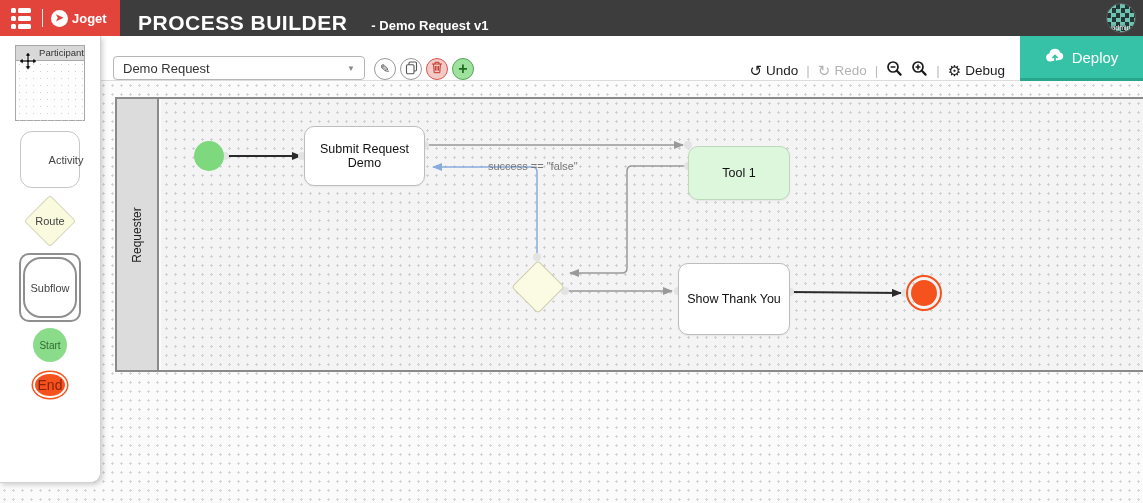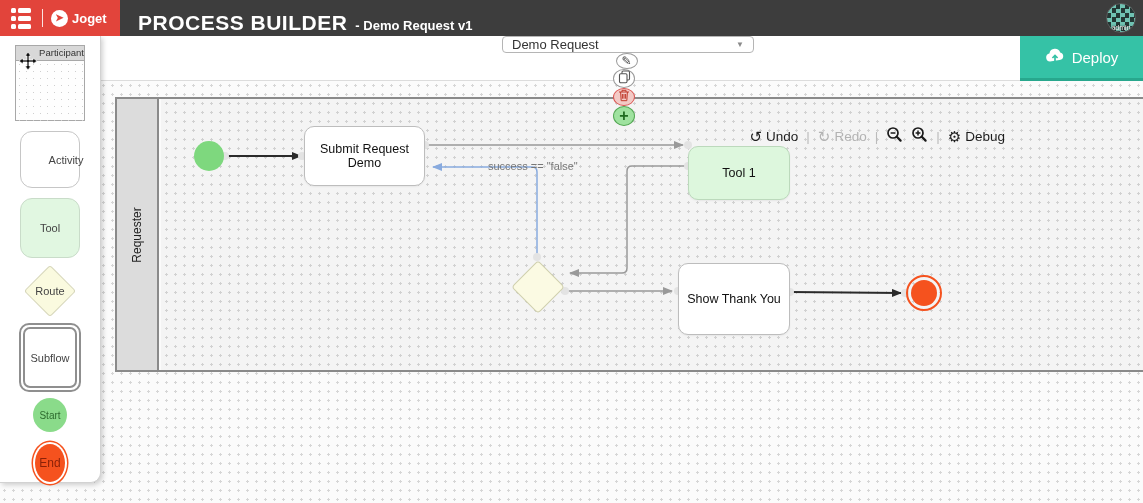--- a/index.html
+++ b/index.html
@@ -18,21 +18,21 @@
   .logo-block { width:120px; height:36px; background:#e2443b; display:flex;
     align-items:center; flex-shrink:0; }
   .hamburger { display:flex; flex-direction:column; gap:3px; margin-left:11px; cursor:pointer; }
   .hamburger .row { display:flex; gap:2px; }
   .hamburger .sq { width:5px; height:5px; background:#fff; border-radius:1.5px; }
   .hamburger .bar { width:13px; height:5px; background:#fff; border-radius:1.5px; }
   .hdr-divider { width:1px; height:18px; background:rgba(255,255,255,.85); margin:0 8px 0 11px; }
   .joget { display:flex; align-items:center; gap:4px; color:#fff; font-weight:bold; font-size:13px; }
   .joget-circle { width:17px; height:17px; background:#fff; border-radius:50%; color:#e2443b;
     display:flex; align-items:center; justify-content:center; font-size:10px; line-height:1; }
-  .title-wrap { margin-left:18px; color:#fff; display:flex; align-items:baseline; gap:8px; white-space:nowrap; }
+  .title-wrap { margin-left:18px; color:#fff; display:flex; align-items:baseline; gap:24px; white-space:nowrap; }
   .main-title { font-size:21px; font-weight:bold; letter-spacing:.5px; }
   .sub-title { font-size:13px; font-weight:bold;margin-top:16px; }
   .avatar { position:absolute; right:7px; top:3px; width:30px; height:30px; border-radius:50%;
     background:repeating-conic-gradient(#6fc2b2 0% 25%, #233734 0% 50%);
     background-size:9px 9px; overflow:hidden; border:1px solid #5a5a5a; cursor:pointer; }
   .avatar-name { position:absolute; bottom:1px; left:0; right:0; text-align:center;
     font-size:7px; color:#fff; text-shadow:0 0 2px #000; }
 
   
   .palette { position:absolute; left:0; top:36px; width:101px; height:447px; background:#fff;
@@ -53,32 +53,32 @@
     border-radius:12px; display:flex; align-items:center; justify-content:center;
     font-size:11px; color:#444; background:#e1f7e1; cursor:grab; }
   .pal-route { position:relative; margin-top:7px; width:70px; height:52px; cursor:grab; }
   .pal-route .diamond { position:absolute; left:50%; top:50%; width:37px; height:37px;
     transform:translate(-50%,-50%) rotate(45deg); background:#fafadf;
     border:1px solid #d6d6ba; border-radius:3px; }
   .pal-route .diamond-label { position:absolute; left:0; right:0; top:50%;
     transform:translateY(-50%); text-align:center; font-size:11px; color:#444; }
   .pal-subflow { margin-top:6px; width:62px; height:69px; border:2px solid #8f8f8f;
     border-radius:10px; padding:2px; background:#fff; cursor:grab; }
-  .pal-subflow-inner { width:100%; height:100%; border:2px solid #8f8f8f; border-radius:7px;
+  .pal-subflow-inner { width:100%; height:100%; border:2px solid #8f8f8f; border-radius:18px;
     display:flex; align-items:center; justify-content:center; font-size:11px; color:#444; }
   .pal-start { margin-top:6px; width:34px; height:34px; border-radius:50%; background:#8adb8a;
     display:flex; align-items:center; justify-content:center; font-size:10px; color:#2e6b2e; cursor:grab; }
-  .pal-end { margin-top:12px; width:30px; height:38px; border-radius:50%; background:#f5521e;
+  .pal-end { margin-top:12px; width:30px; height:22px; border-radius:50%; background:#f5521e;
     box-shadow:0 0 0 2px #fff, 0 0 0 3.5px #f5521e;
-    display:flex; align-items:center; justify-content:center; font-size:12px;
+    display:flex; align-items:center; justify-content:center; font-size:14px;
     color:rgba(120,25,5,.85); cursor:grab; }
 
   
   .toolbar { position:absolute; left:101px; right:0; top:36px; height:45px; background:#fff;
-    border-bottom:1px solid #dcdcdc; display:flex; align-items:center; z-index:5;flex-direction:column; }
+    border-bottom:1px solid #dcdcdc; display:flex; align-items:flex-end; z-index:5; }
   .process-select { margin-left:12px; width:252px; height:24px; border:1px solid #b5b5b5;
     border-radius:4px; background:#fff; display:flex; align-items:center;
     justify-content:space-between; padding:0 9px; font-size:13px; color:#333; cursor:pointer; }
   .select-caret { font-size:8px; color:#8a8a8a; }
   .tool-btn { width:22px; height:22px; border-radius:50%; border:1px solid #9a9a9a;
     background:#fff; margin-left:4px; display:flex; align-items:center; justify-content:center;
     font-size:12px; color:#3a3a3a; cursor:pointer; }
   .tool-btn.first { margin-left:9px; }
   .tool-btn.delete { background:#f3cac6; border-color:#d9534f; }
   .tool-btn.add { background:#9fe29f; border-color:#54a754; color:#1f6b1f; font-size:16px; font-weight:bold; }
@@ -163,23 +163,20 @@
     <div class="pal-participant-header">Participant</div>
     <div class="pal-participant-body"></div>
     <span class="move-cursor">
       <svg width="18" height="18" viewBox="0 0 18 18">
         <path d="M9 0 L12 4 H10 V8 H14 V6 L18 9 L14 12 V10 H10 V14 H12 L9 18 L6 14 H8 V10 H4 V12 L0 9 L4 6 V8 H8 V4 H6 Z" fill="#111" stroke="#fff" stroke-width="0.7"></path>
       </svg>
     </span>
   </div>
   <div class="pal-activity">
     <span>Activity</span>
-  </div>
-  <div class="pal-tool">
-    <span>Tool</span>
   </div>
   <div class="pal-route">
     <div class="diamond"></div>
     <div class="diamond-label">Route</div>
   </div>
   <div class="pal-subflow">
     <div class="pal-subflow-inner">
       <span>Subflow</span>
     </div>
   </div>

